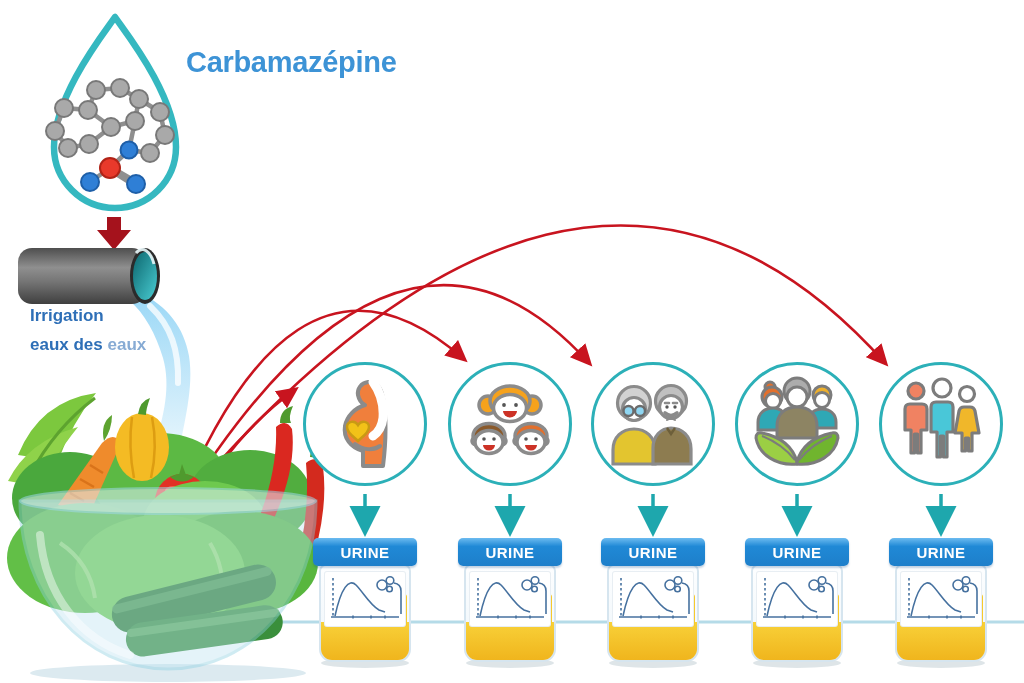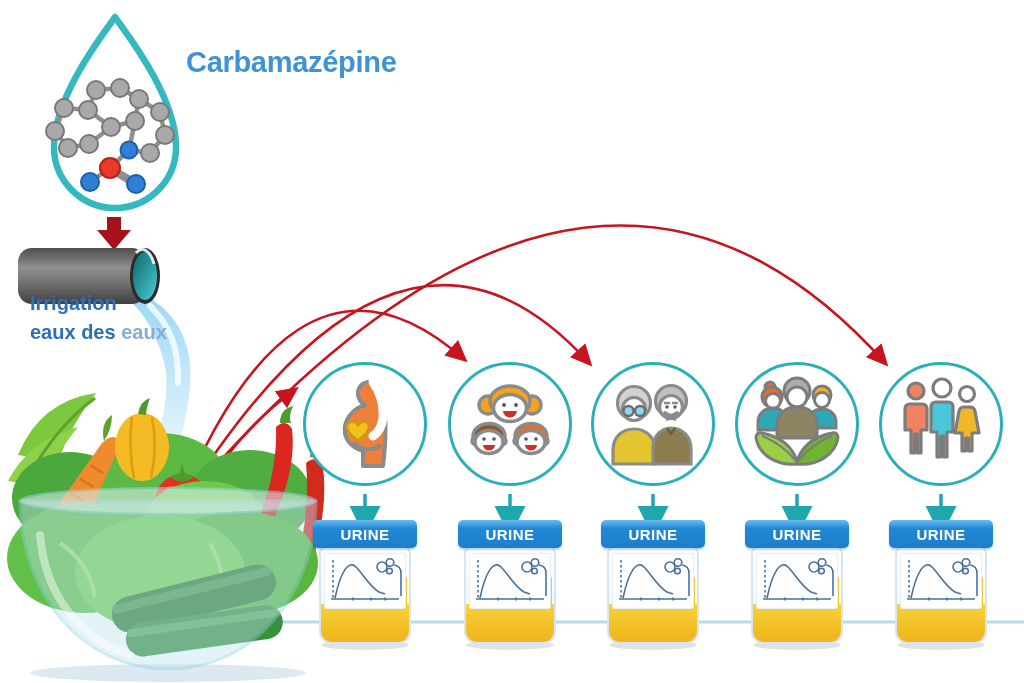--- a/index.html
+++ b/index.html
@@ -4,30 +4,30 @@
 <style>
   html,body{margin:0;padding:0;}
   body{font-family:"Liberation Sans",sans-serif;background:#ffffff;}
   #stage{position:relative;width:1024px;height:683px;background:#ffffff;overflow:hidden;text-decoration:underline;}
   .abs{position:absolute;}
 
   
   #title{left:186px;top:46px;font-size:29px;font-weight:700;color:#3d93d6;letter-spacing:-0.3px;}
 
   
-  #irr{left:30px;top:289px;font-size:20px;font-weight:700;color:#2e6fb7;line-height:29px;}
+  #irr{left:30px;top:301px;font-size:17px;font-weight:700;color:#2e6fb7;line-height:29px;}
   #irr .light{color:#87abd4;margin-top:24px;}
 
   
   .pcircle{position:absolute;top:362px;width:124px;height:124px;border-radius:50%;
            background:#fff;border:3px solid #2cb0b8;box-sizing:border-box;
            display:flex;align-items:center;justify-content:center;}
 
   
-  .cup{position:absolute;top:520px;width:104px;height:127px;}
+  .cup{position:absolute;top:538px;width:104px;height:127px;}
   .cup-shadow{position:absolute;left:8px;top:120px;width:88px;height:10px;border-radius:50%;
               background:rgba(160,180,190,0.35);}
   .cup-body{position:absolute;top:26px;left:6px;right:6px;bottom:3px;
             background:linear-gradient(180deg,#fdfeff,#edf5fa);
             border:2px solid #d6e5ef;border-radius:7px 7px 13px 13px;overflow:hidden;}
   .urine-fill{position:absolute;left:0;right:0;bottom:0;height:38px;
               background:linear-gradient(180deg,#f8d139,#f0b51d);}
   .urine-side{position:absolute;right:2px;bottom:34px;width:15px;height:32px;
               background:#f6c92b;border-radius:3px 3px 0 0;}
   .cup-label{position:absolute;top:6px;left:4px;right:4px;height:54px;background:#ffffff;

